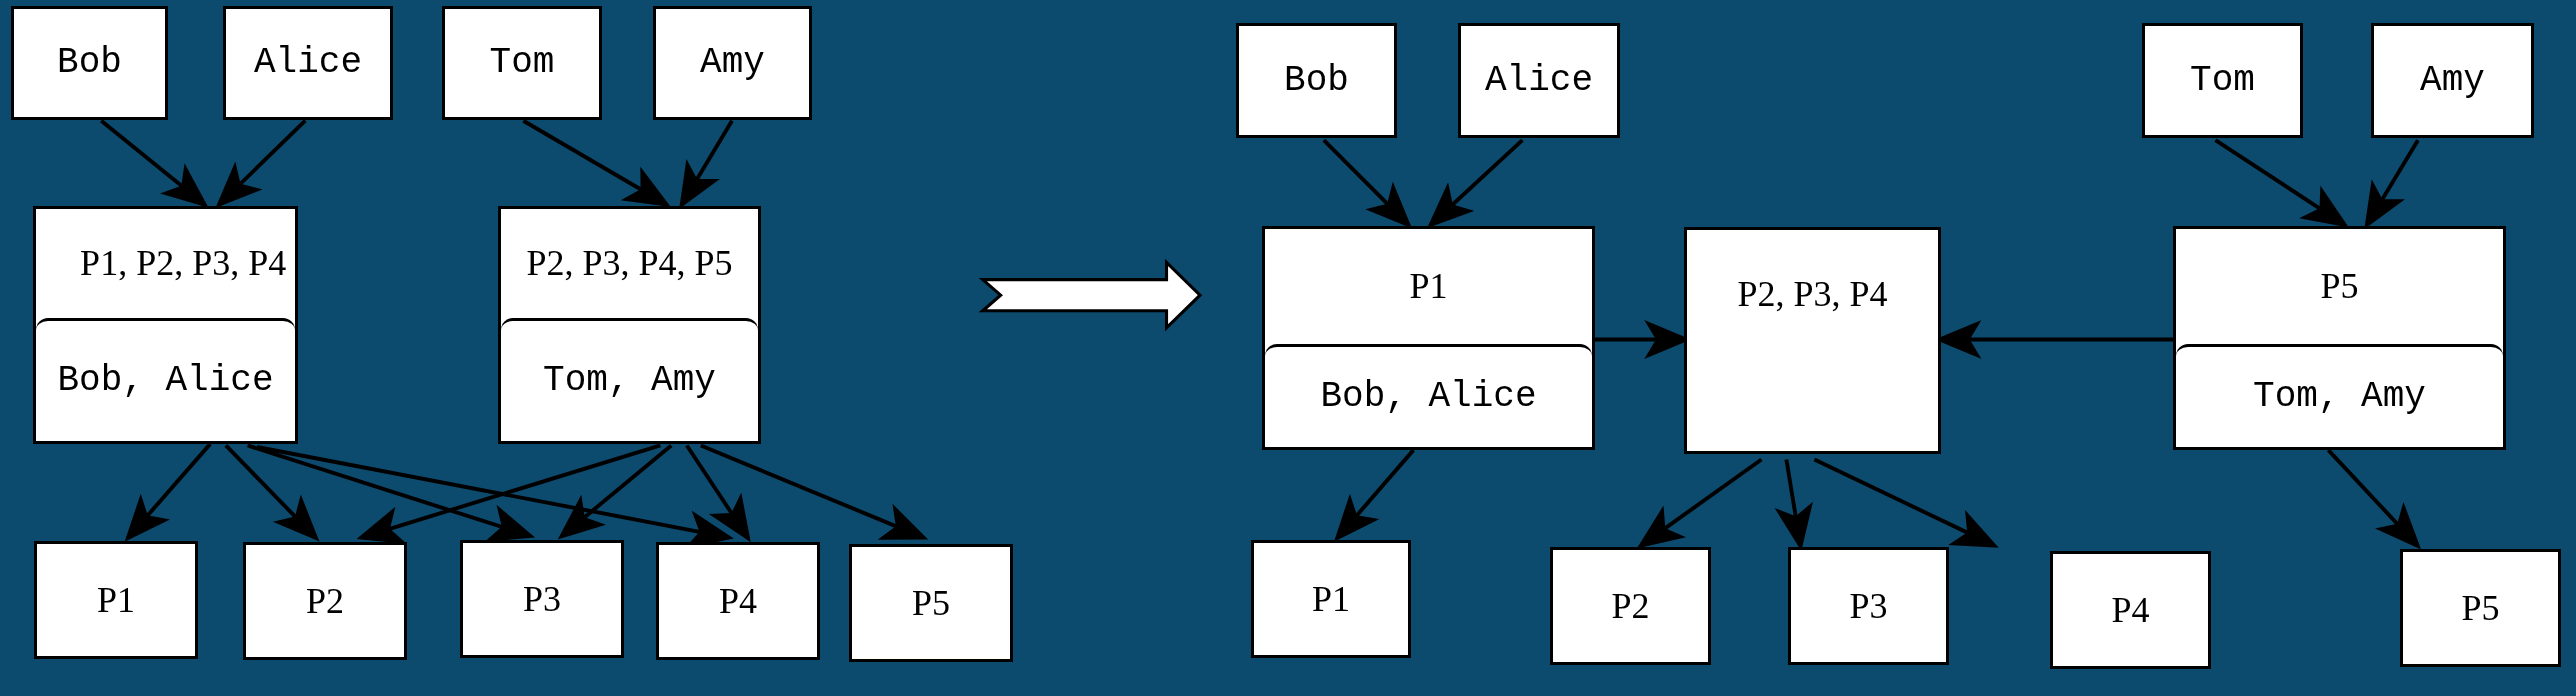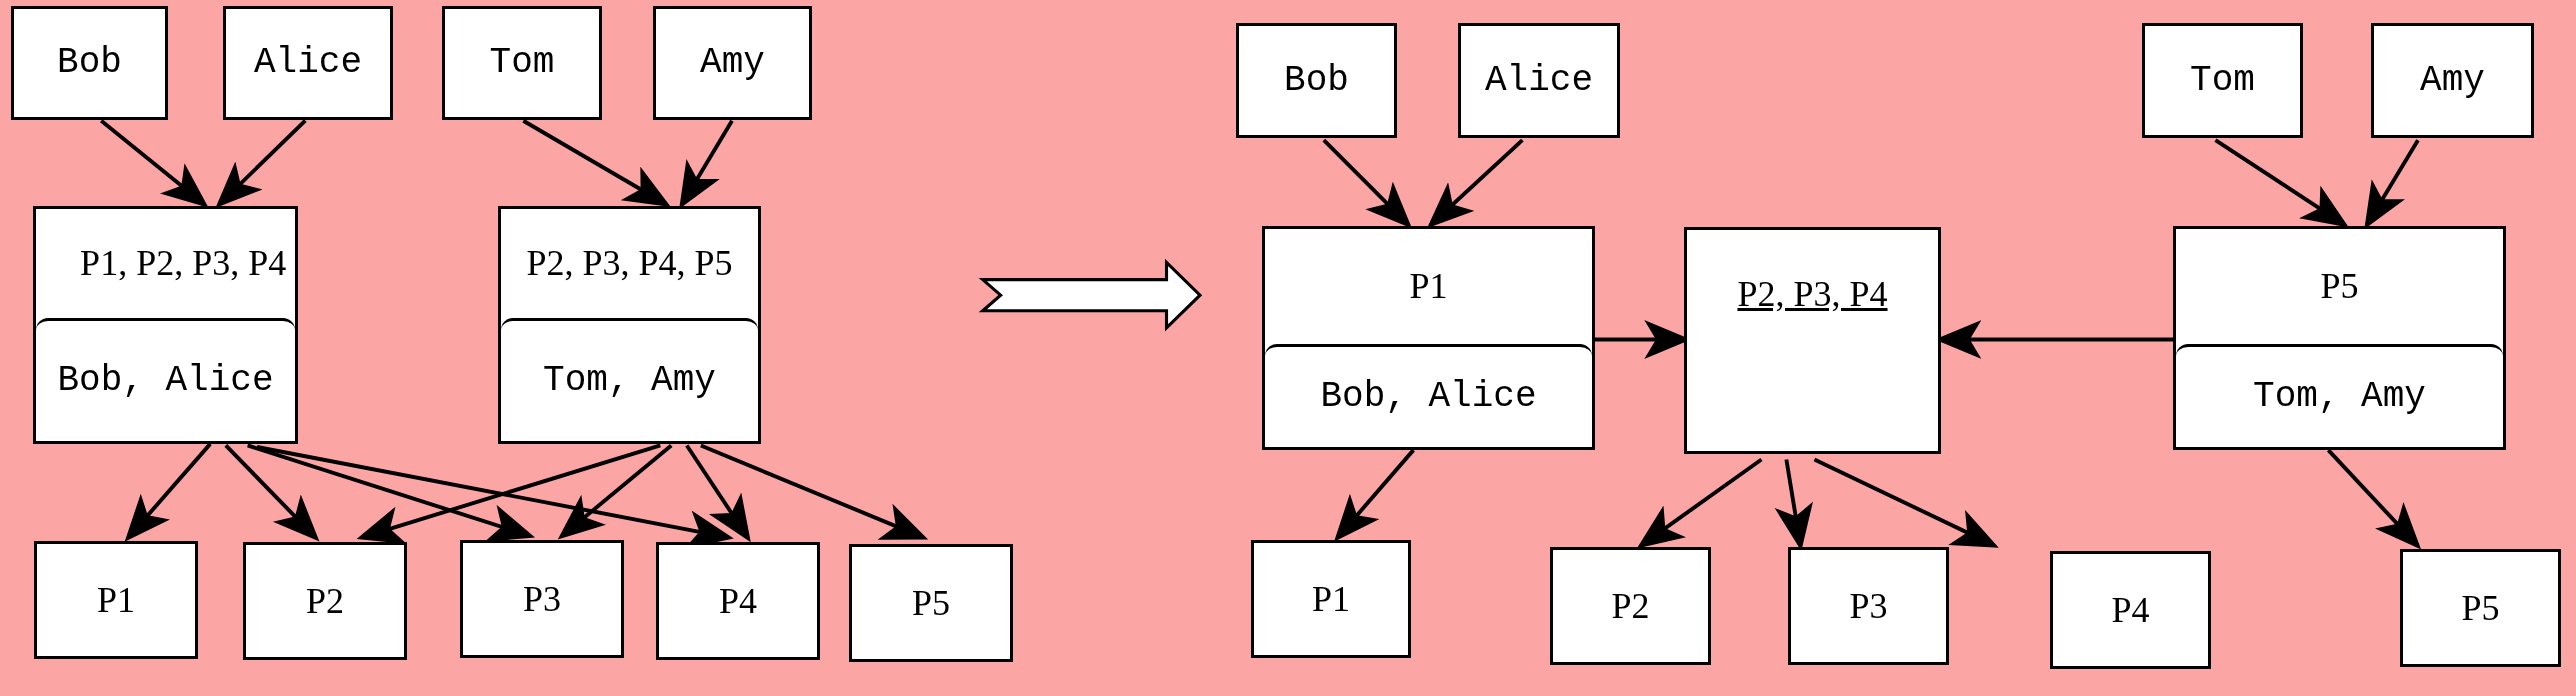--- a/index.html
+++ b/index.html
@@ -1,16 +1,16 @@
 <!DOCTYPE html>
 <html style="font-size:12.5px"><head>
 <meta charset="utf-8">
 <style>
   html,body{margin:0;padding:0;background:#ffffff;}
-  #stage{position:relative;width:2576px;height:697px;background:#fca5a5;
+  #stage{position:relative;width:2576px;height:697px;background:#0c4a6e;
          font-family:"Liberation Serif", serif;overflow:hidden;}
   svg.layer{position:absolute;left:0;top:0;width:2576px;height:697px;pointer-events:none;}
   .node{position:absolute;box-sizing:border-box;border:3.9px solid #000;background:#fff;
         display:flex;flex-direction:column;}
   .cell{display:flex;align-items:center;justify-content:center;box-sizing:border-box;
         text-align:center;line-height:1.18;padding:1.6px 4.7px;}
   .cell.top{flex:0 0 auto;}
   .cell.bot{flex:1 1 auto;border-top:3.9px solid #000;border-radius:12px;}
   .mono{font-family:"Liberation Mono", monospace;letter-spacing:0px;}
   .serif{font-family:"Liberation Serif", serif;}
@@ -126,21 +126,21 @@
   <div class="node" style="left:2371px;top:23.4px;width:163px;height:115px;">
     <div class="cell plain mono fs-name">Amy</div>
   </div>
 
   <div class="node" style="left:1262px;top:226px;width:333px;height:224px;">
     <div class="cell top serif fs-plist" style="height:115px;">P1</div>
     <div class="cell bot mono fs-name">Bob, Alice</div>
   </div>
 
   <div class="node" style="left:1684px;top:227px;width:257px;height:227px;">
-    <div class="cell top serif fs-plist" style="height:128px;text-decoration:underline;">P2, P3, P4</div>
+    <div class="cell top serif fs-plist" style="height:128px;">P2, P3, P4</div>
   </div>
 
   <div class="node" style="left:2173px;top:226px;width:333px;height:224px;">
     <div class="cell top serif fs-plist" style="height:115px;">P5</div>
     <div class="cell bot mono fs-name">Tom, Amy</div>
   </div>
 
   <div class="node" style="left:1251px;top:540px;width:160px;height:118px;">
     <div class="cell plain serif fs-pbox">P1</div>
   </div>

